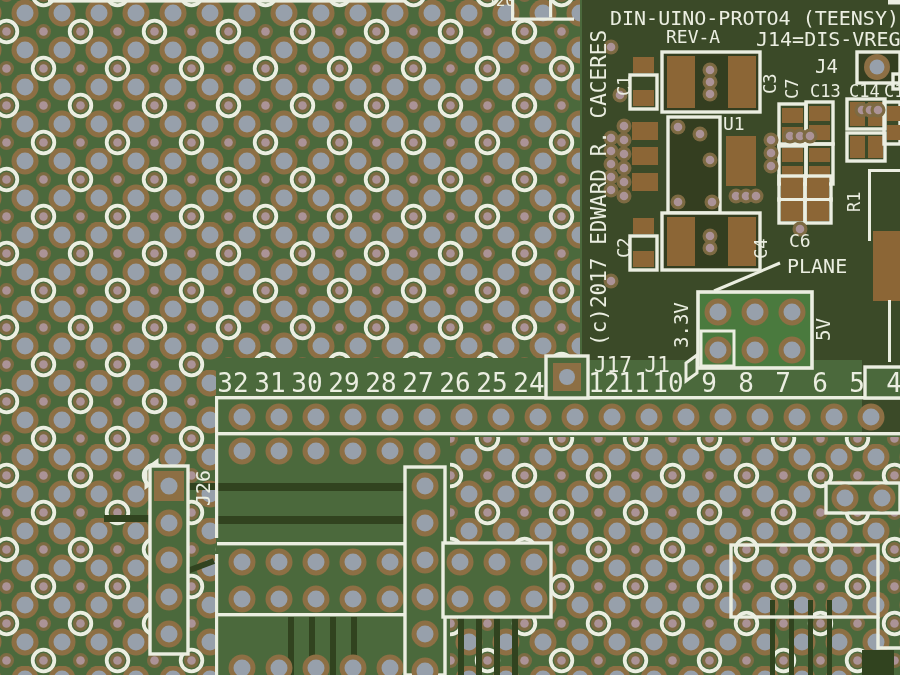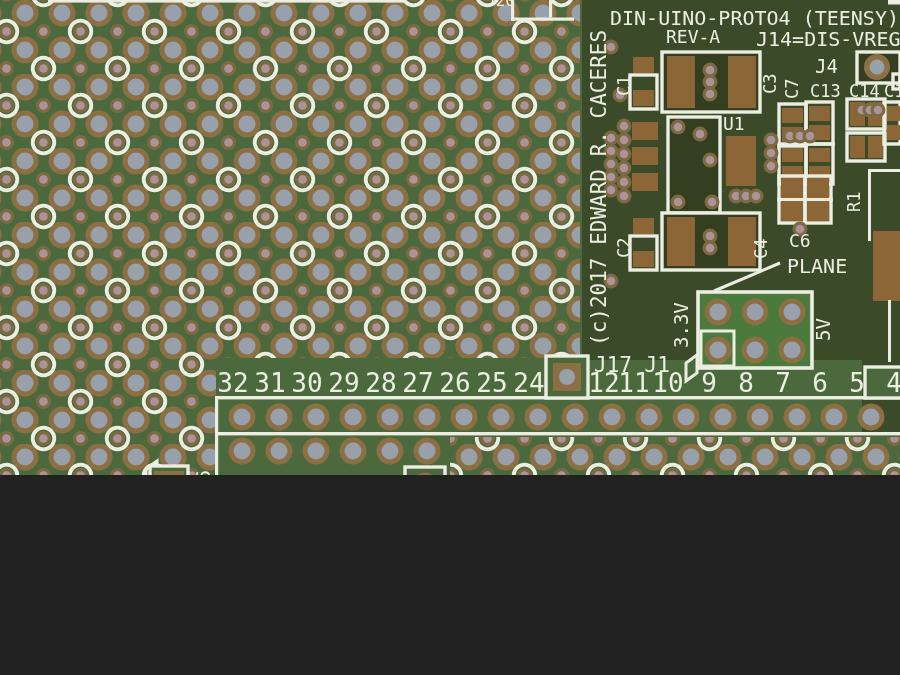--- a/index.html
+++ b/index.html
@@ -2,21 +2,21 @@
 <html style="--board_green: #4b693c; --dark_zone: #3b4a28; --box_interior: #343e20; --header_green: #4a7a3e; --copper_ring: #8d6f44; --via_ring: #7d6a42; --hole_gray: #97a0ab; --via_center: #ab9397; --smd_copper: #8c6636; --trace_dark: #31431f; --silk: #ebeee1; --pour: #8c6636;"><head>
 <meta charset="utf-8">
 <style>
   :root{
     --board_green:#4b693c; --dark_zone:#3b4a28; --box_interior:#343e20;
     --header_green:#4a7a3e; --copper_ring:#8d6f44; --via_ring:#7d6a42;
     --hole_gray:#97a0ab; --via_center:#ab9397; --smd_copper:#8c6636;
     --trace_dark:#31431f; --silk:#ebeee1; --pour:#8c6636;
   }
   html,body{margin:0;padding:0;background:#222;}
-  .stage{width:900px;height:475px;overflow:hidden;}
+  .stage{width:900px;height:675px;overflow:hidden;}
   svg{display:block;}
   text{font-family:"DejaVu Sans Mono","Liberation Mono",monospace;fill:var(--silk);}
   .silkline{fill:var(--silk);}
   .outline{fill:none;stroke:var(--silk);stroke-width:3.4;}
   .outline-fill{fill:var(--board_green);stroke:var(--silk);stroke-width:3.4;}
   .outline-dark{fill:var(--box_interior);stroke:var(--silk);stroke-width:3.4;}
   .smd{fill:var(--smd_copper);}
   .trace{fill:var(--trace_dark);}
 </style>
 </head>

